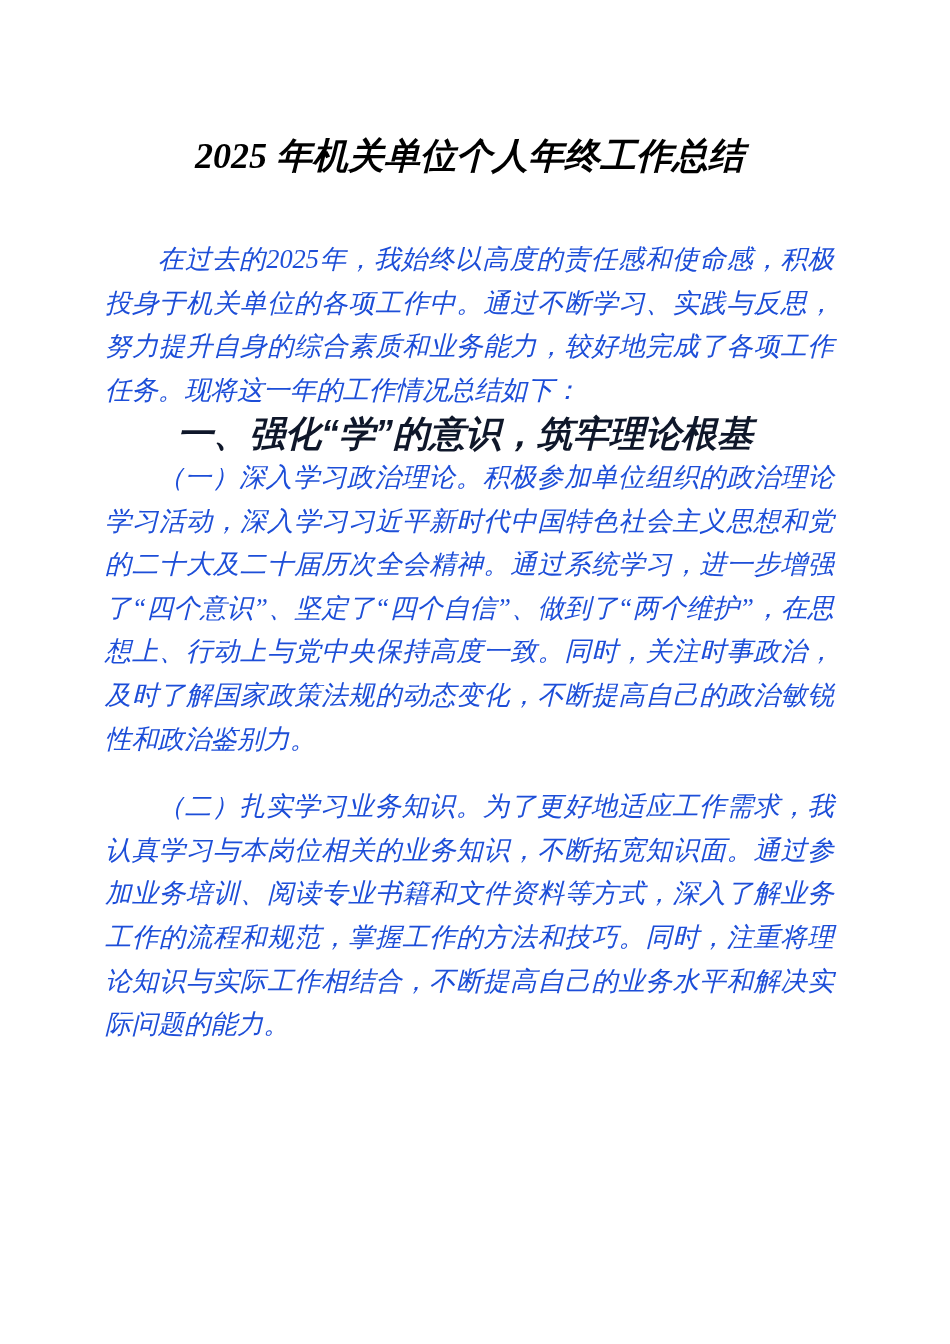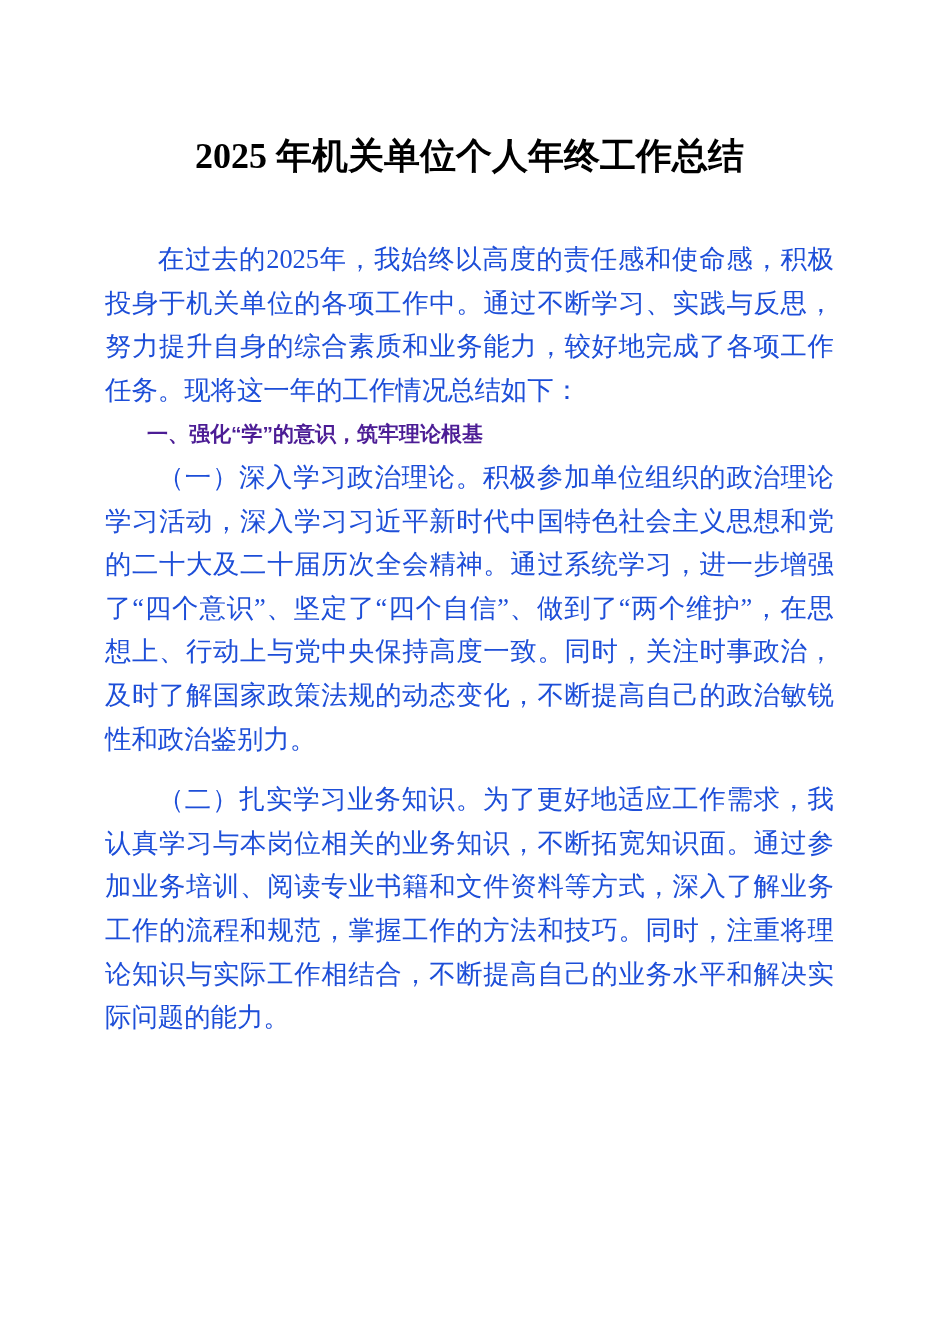--- a/index.html
+++ b/index.html
@@ -7,20 +7,21 @@
   .page {
     position: relative;
     width: 950px;
     height: 1344px;
     margin: 0 auto;
     background: #ffffff;
     color: #000000;
     padding: 132px 116px 0 105px;
     overflow: hidden;
     font-family: "Liberation Serif", "DejaVu Serif", serif;
+    font-style: italic;
   }
   .doc-title {
     font-family: "Liberation Serif", "DejaVu Serif", serif;
     font-weight: bold;
     font-size: 36px;
     line-height: 48px;
     text-align: center;
     color: #000000;
     margin: 0 0 58px 0;
     white-space: nowrap;
@@ -28,29 +29,29 @@
   .body-para {
     font-family: "Liberation Serif", "DejaVu Serif", serif;
     font-weight: normal;
     font-size: 26.4px;
     line-height: 43.6px;
     text-align: justify;
     text-indent: 2em;
     color: #1d4ed8;
     margin: 0;
   }
-  .body-para + .body-para { margin-top: 17px; }
+  .body-para + .body-para { margin-top: 24px; }
   .section-heading {
     font-family: "Liberation Sans", "DejaVu Sans", sans-serif;
     font-weight: bold;
-    font-size: 21px;
+    font-size: 36px;
     line-height: 43.6px;
     text-indent: 2em;
     text-align: left;
-    color: #4c1d95;
+    color: #0f172a;
     margin: 0;
     white-space: nowrap;
   }
 </style>
 </head>
 <body>
 
 <div class="page">
   <h1 class="doc-title">2025 年机关单位个人年终工作总结</h1>
 

